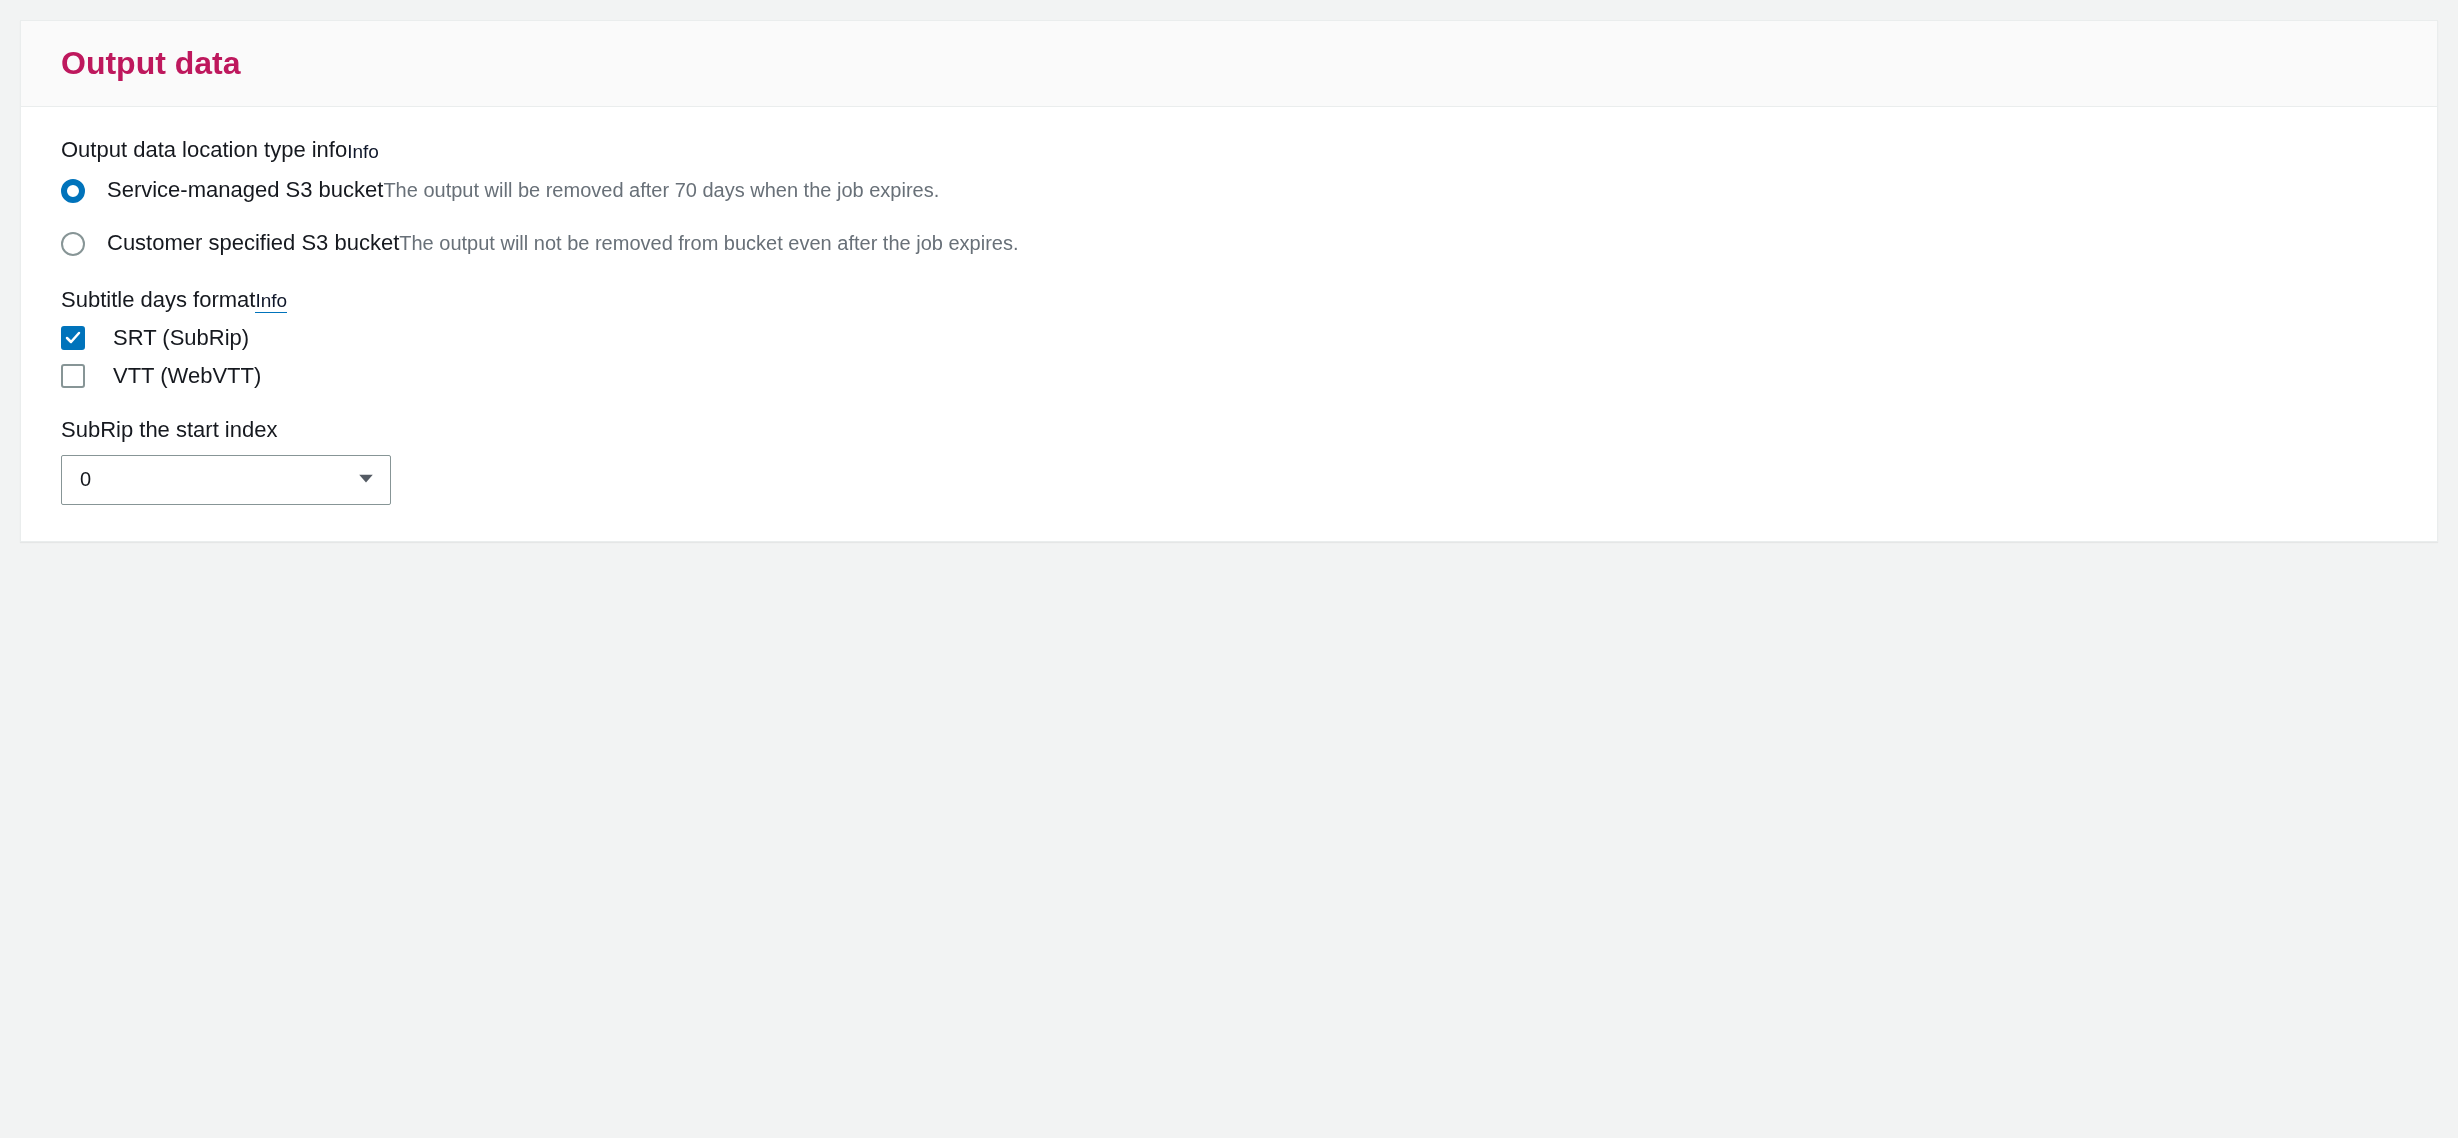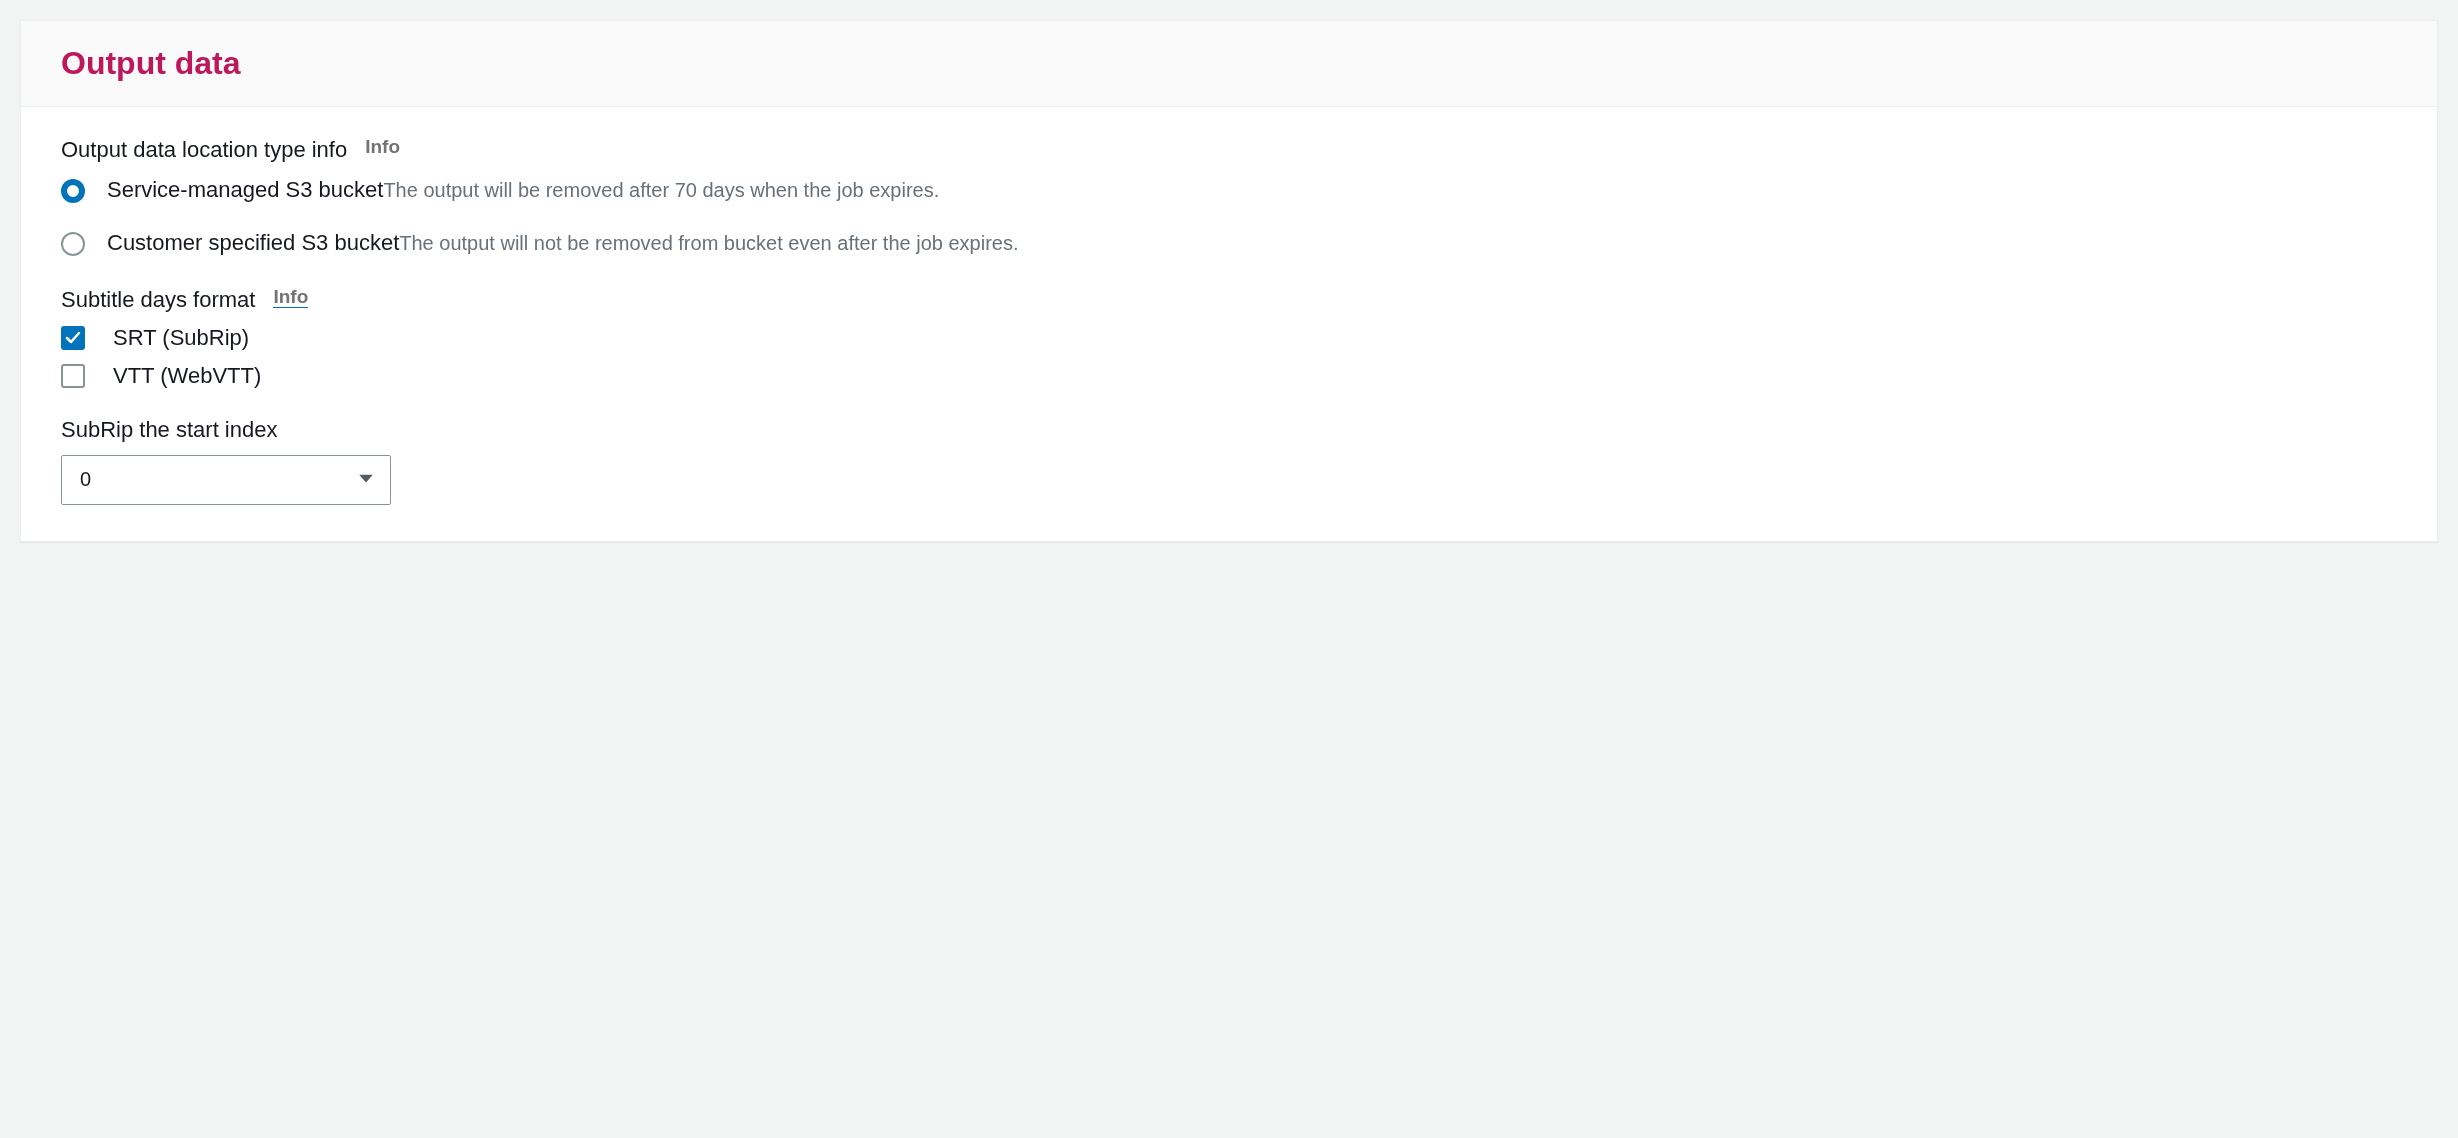--- a/index.html
+++ b/index.html
@@ -26,33 +26,32 @@
     .panel-header h2 {
       font-size: 32px;
       font-weight: 700;
       color: #be185d;
     }
     .panel-body {
       padding: 30px 40px 36px 40px;
     }
     .field-label-row {
       display: flex;
-      align-items: flex-start;
-      gap: 18px;
+      align-items: flex-end;
       margin-bottom: 12px;
     }
     .field-label {
       font-size: 22px;
       font-weight: 400;
       color: #16191f;
     }
     .info-link {
       font-size: 19px;
-      font-weight: 700;
-      color: #737373;
+      font-weight: 400;
+      color: #0f172a;
       cursor: pointer;
       border-bottom: 1px solid #0073bb;
       line-height: 1.1;
     }
     .info-link.no-underline {
       border-bottom: none;
     }
     .radio-option {
       display: flex;
       align-items: flex-start;

